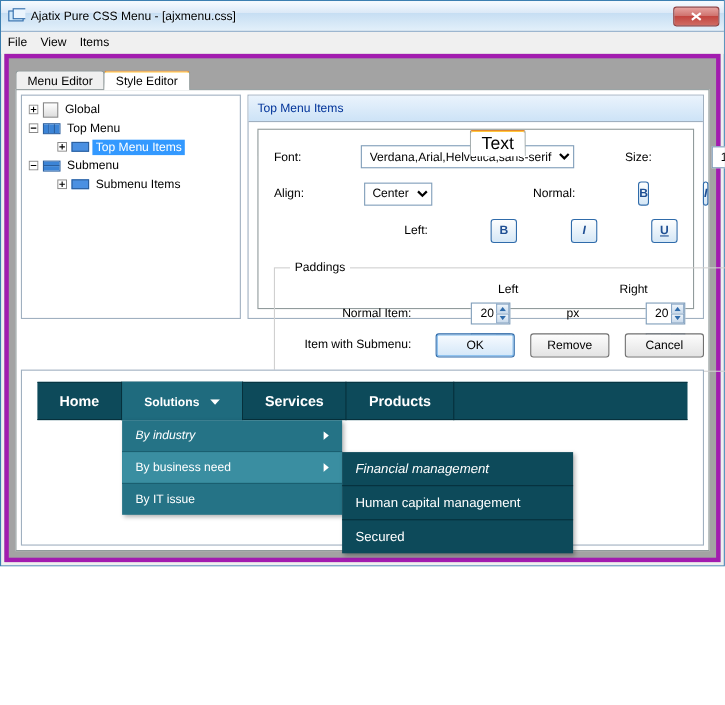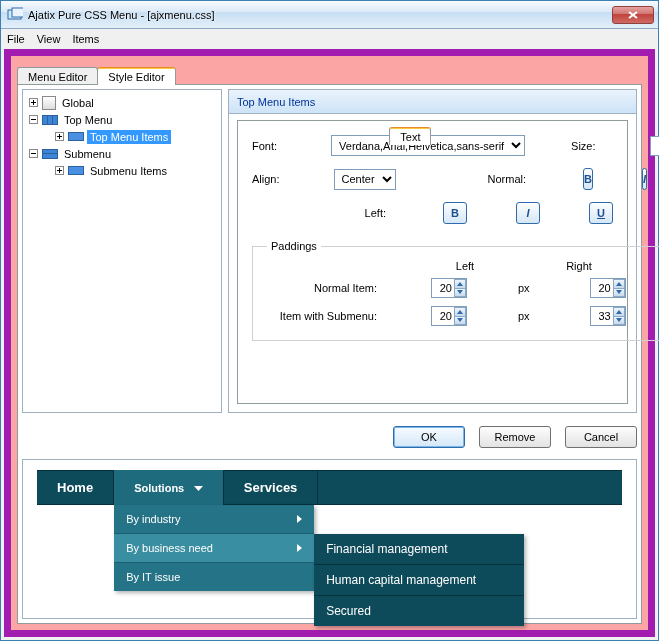--- a/index.html
+++ b/index.html
@@ -1,28 +1,28 @@
 <!DOCTYPE html>
 <html><head>
 <meta charset="utf-8">
 <style>
 * { box-sizing: border-box; margin: 0; padding: 0; font-family: "Segoe UI", Tahoma, sans-serif; font-size: 11px; }
 body { background: #fff; }
 
-.window { width: 659px; height: 641px; border: 1px solid #3c7fb1; background: #f0f0f0; position: relative; }
+.window { width: 659px; height: 515px; border: 1px solid #3c7fb1; background: #f0f0f0; position: relative; }
 .titlebar { height: 28px; background: linear-gradient(#f7fbff, #dbe9f7 40%, #c6def3 41%, #e3f0fa); border-bottom: 1px solid #8aa8c7; display:flex; align-items:center; padding:0 4px 0 6px; }
 .titlebar-icon { width:16px; height:16px; display:flex; align-items:center; justify-content:center; margin-right:5px; }
 .titlebar-text { color:#000; flex:1; text-shadow: 0 0 3px #fff; }
 .close-btn { width:42px; height:18px; border:1px solid #904040; border-radius:3px; background:linear-gradient(#e6a3a0,#d0746f 45%,#c2433d 46%,#cf6b63); display:flex; align-items:center; justify-content:center; }
 .close-btn svg { stroke:#fff; stroke-width:2; }
 
 .menubar { height:20px; background:#f0f0f0; display:flex; align-items:center; padding:0 6px; gap:12px; }
 .menubar span { color:#000; cursor:default; }
 
-.client { position:absolute; top:48px; left:3px; right:3px; bottom:3px; background:#fca5a5; border:7px solid #a21caf; padding:6px; }
+.client { position:absolute; top:48px; left:3px; right:3px; bottom:3px; background:#a3a3a3; border:4px solid #a21caf; padding:6px; }
 
 
 .tabstrip { display:flex; align-items:flex-end; height:22px; position:relative; }
 .tab { padding:3px 10px 2px; border:1px solid #919b9c; border-bottom:none; background:#f0f0f0; margin-right:-1px; border-top-left-radius:3px; border-top-right-radius:3px; position:relative; top:1px; cursor:default; }
 .tab.active { background:#fff; z-index:3; border-top:1px solid #e68b2c; box-shadow: inset 0 2px 0 -1px #ffc73c; }
 .tabbody { border:1px solid #919b9c; background:#fff; position:absolute; top:28px; left:6px; right:6px; bottom:6px; }
 
 
 .tree { position:absolute; top:4px; left:4px; width:200px; bottom:210px; border:1px solid #a0b0c0; background:#fff; padding:4px 2px; }
 .tree-row { display:flex; align-items:center; height:17px; gap:3px; padding-left:2px; white-space:nowrap; }
@@ -34,21 +34,21 @@
 .menu-rect.blue div:last-child{ border-right:none; }
 .menu-rect.single { width:16px; height:9px; border:1px solid #2b5f9e; background:#4a90e2; }
 .glob-ico { width:14px; height:14px; border:1px solid #888; background:linear-gradient(#fff,#ddd); }
 .tree-label { padding:1px 3px; }
 .tree-label.sel { background:#3399ff; color:#fff; }
 
 .rpanel { position:absolute; top:4px; left:210px; right:4px; bottom:210px; border:1px solid #a0b0c0; background:#fff; }
 .rphead { height:24px; background:linear-gradient(#eaf3fc,#cde3f7); border-bottom:1px solid #a0b0c0; display:flex; align-items:center; padding:0 8px; color:#003399; font-weight:normal; }
 
 .subtabs { display:flex; align-items:flex-end; height:22px; margin:8px 0 0 8px; }
-.subtabs .tab { font-size:11px; }
+.subtabs .tab { font-size:16px; }
 .subpanel { position:absolute; top:30px; left:8px; right:8px; bottom:8px; border:1px solid #919b9c; background:#fff; padding:14px 14px; }
 
 .row { display:flex; align-items:center; margin-bottom:12px;gap:46px; }
 .lbl { text-align:right; padding-right:8px; }
 select, input[type=text] { border:1px solid #7f9db9; height:20px; font-size:11px; padding:0 3px; background:#fff; font-family:inherit; }
 select { height:21px; }
 .spin-wrap { position:relative; display:inline-flex; align-items:center; }
 .spin-wrap input { width:36px; text-align:right; padding-right:14px; }
 .spinbtns { position:absolute; right:1px; top:1px; bottom:1px; width:12px; display:flex; flex-direction:column; }
 .spinbtns div { flex:1; border:1px solid #8aa8c7; background:linear-gradient(#eef5fb,#c8d9eb); display:flex; align-items:center; justify-content:center; }
@@ -72,21 +72,21 @@
 .preview { position:absolute; left:4px; right:4px; bottom:4px; height:160px; border:1px solid #a0b0c0; background:#fff; padding:10px 14px; }
 .pmenu { background:#0d4a5a; display:flex; box-shadow:0 1px 0 #06303c inset, 0 -1px 0 #06303c inset; }
 .pmenu-item { color:#fff; font:bold 13px Verdana, sans-serif; padding:10px 20px; border-right:1px solid #06303c; cursor:default; }
 .pmenu-item.hover { background:#1f6b7e; position:relative; }
 .pmenu-item .dd { margin-left:6px; display:inline-block; }
 .submenu { position:absolute; top:100%; left:0; width:200px; background:#257386; box-shadow:2px 2px 4px rgba(0,0,0,.3); }
 .sub-item { color:#fff; font:12px Verdana,sans-serif; padding:8px 12px; border-top:1px solid #1a5f70; display:flex; justify-content:space-between; align-items:center; cursor:default; position:relative; }
 .sub-item.hover { background:#3a8ea1; }
 .submenu2 { position:absolute; left:100%; top:0; width:210px; background:#0d4a5a; box-shadow:2px 2px 4px rgba(0,0,0,.3); }
 .sub2-item { color:#fff; font:12px Verdana,sans-serif; padding:8px 12px; border-top:1px solid #06303c; cursor:default; }
-.sub2-item:first-child, .sub-item:first-child { border-top:none; }
+.sub2-item:first-child, .sub-item:first-child { border-top:none;font-style:italic; }
 </style>
 </head>
 <body>
 
 <div class="window">
   <div class="titlebar">
     <span class="titlebar-icon">
       <svg width="16" height="16">
           <rect x="1" y="3" width="13" height="9" fill="#cfe8fb" stroke="#2f6baa"></rect>
           <rect x="5" y="1" width="13" height="9" fill="#eaf4fd" stroke="#2f6baa"></rect>
@@ -350,18 +350,19 @@
                   <div class="sub2-item">Human capital management</div>
                   <div class="sub2-item">Secured</div>
                 </div>
               </div>
               <div class="sub-item">
                   <span>By IT issue</span>
                 </div>
             </div>
           </div>
           <div class="pmenu-item">Services</div>
+          <div class="pmenu-item">Products</div>
         </div>
       </div>
 
     </div>
   </div>
 </div>
 
 </body></html>

